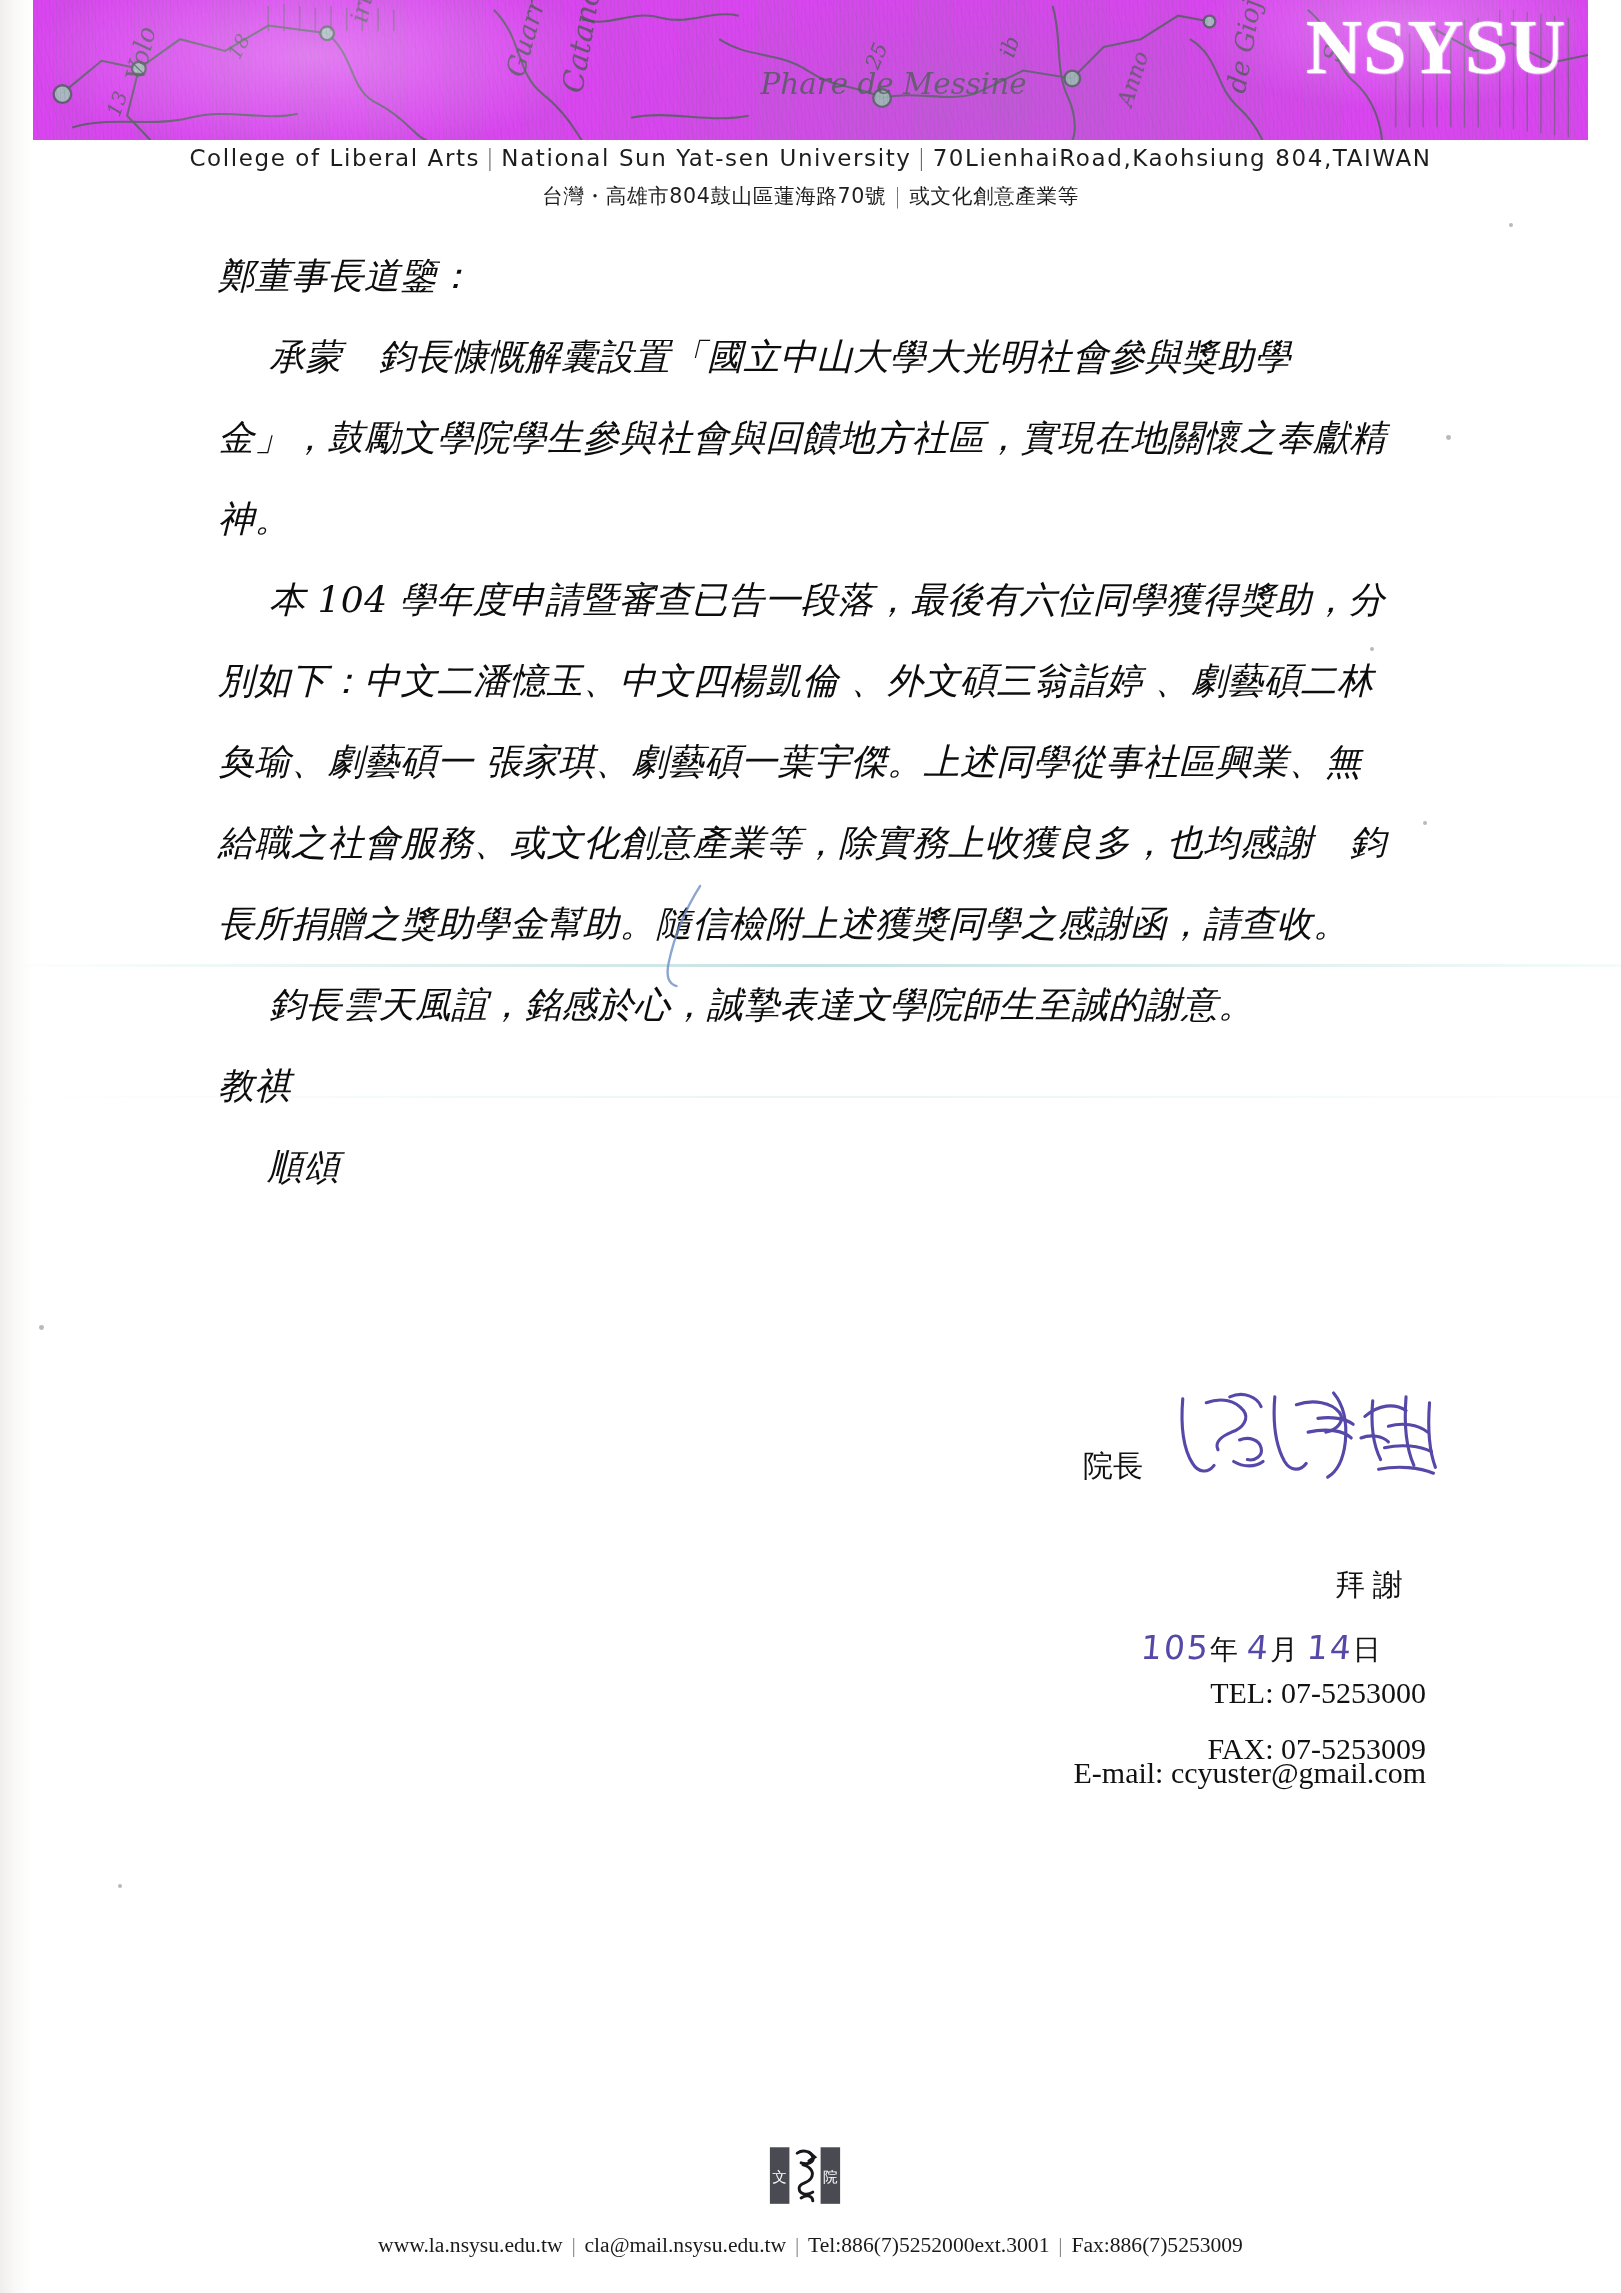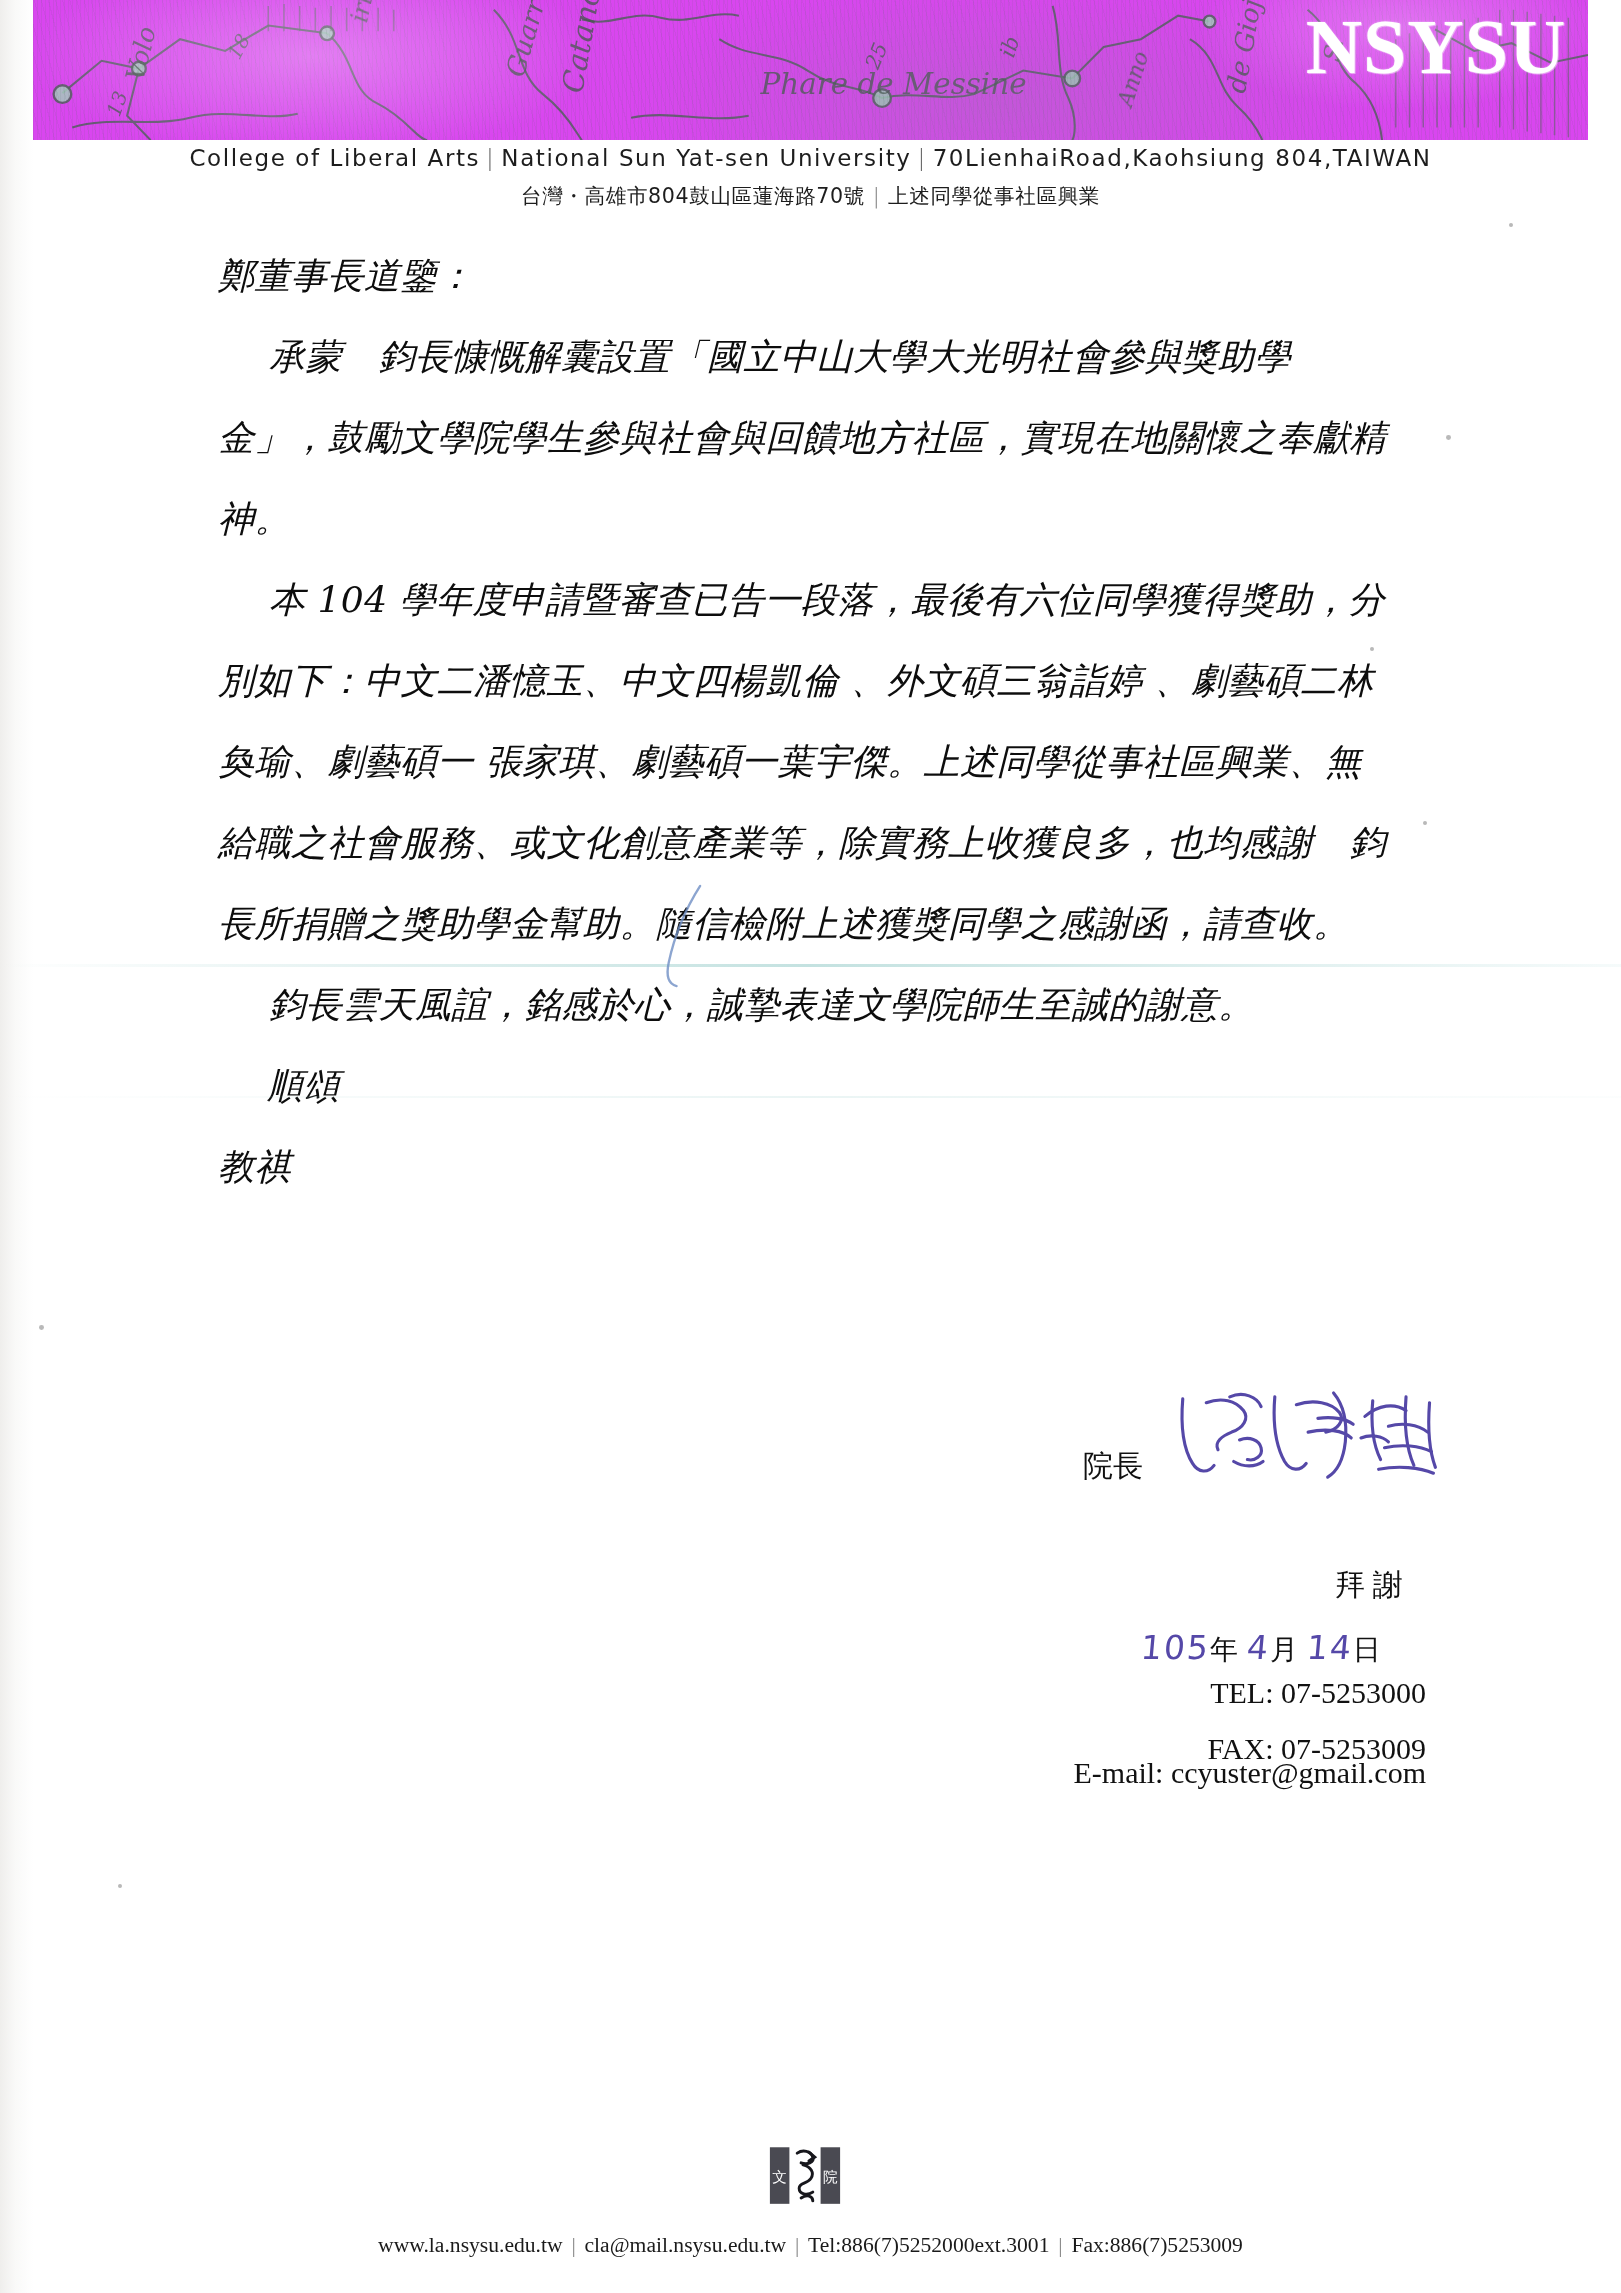--- a/index.html
+++ b/index.html
@@ -201,36 +201,36 @@
       <div class="hatch2"></div>
       <div class="tone"></div>
     </div>
     <div id="logo">NSYSU</div>
   </div>
 
   <div id="addr-en">
     <span>College of Liberal Arts</span><span class="bar">|</span><span>National Sun Yat-sen University</span><span class="bar">|</span><span>70LienhaiRoad,Kaohsiung 804,TAIWAN</span>
   </div>
   <div id="addr-zh">
-    <span>台灣・高雄市804鼓山區蓮海路70號</span><span class="bar">|</span><span>上述同學從事社區興業</span>
+    <span>台灣・高雄市804鼓山區蓮海路70號</span><span class="bar">|</span><span>或文化創意產業等</span>
   </div>
 
   <div id="body-block">
     <div class="bline">鄭董事長道鑒：</div>
     <div class="bline ind1">承蒙　鈞長慷慨解囊設置「國立中山大學大光明社會參與獎助學</div>
     <div class="bline">金」，鼓勵文學院學生參與社會與回饋地方社區，實現在地關懷之奉獻精</div>
     <div class="bline">神。</div>
     <div class="bline ind1">本 104 學年度申請暨審查已告一段落，最後有六位同學獲得獎助，分</div>
     <div class="bline">別如下：中文二潘憶玉、中文四楊凱倫 、外文碩三翁詣婷 、劇藝碩二林</div>
     <div class="bline">奐瑜、劇藝碩一 張家琪、劇藝碩一葉宇傑。上述同學從事社區興業、無</div>
     <div class="bline">給職之社會服務、或文化創意產業等，除實務上收獲良多，也均感謝　鈞</div>
     <div class="bline">長所捐贈之獎助學金幫助。隨信檢附上述獲獎同學之感謝函，請查收。</div>
     <div class="bline ind1">鈞長雲天風誼，銘感於心，誠摯表達文學院師生至誠的謝意。</div>
+    <div class="bline" style="padding-left:0">教祺</div>
     <div class="bline ind2">順頌</div>
-    <div class="bline" style="padding-left:0">教祺</div>
   </div>
 
   <div id="sign-wrap">
 
     <div id="sign-row">院長</div>
 
     <svg id="sig-ink" viewBox="0 0 290 110">
       <g fill="none" stroke="#5548a8" stroke-width="3.2" stroke-linecap="round" stroke-linejoin="round">
         <path d="M12 16 C10 40 12 66 22 82 C28 92 38 92 44 84"></path>
         <path d="M36 20 C52 14 66 18 74 28 C80 36 74 46 62 50 C52 54 44 60 48 68"></path>

